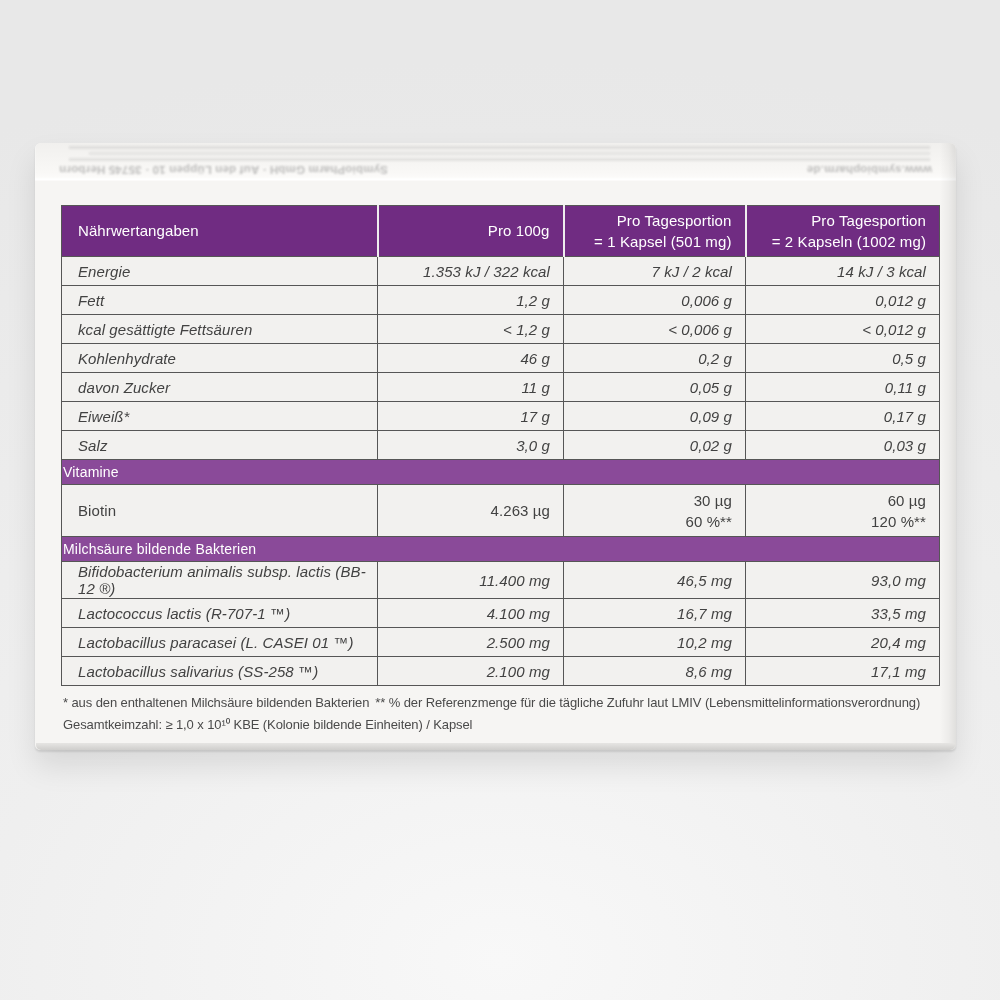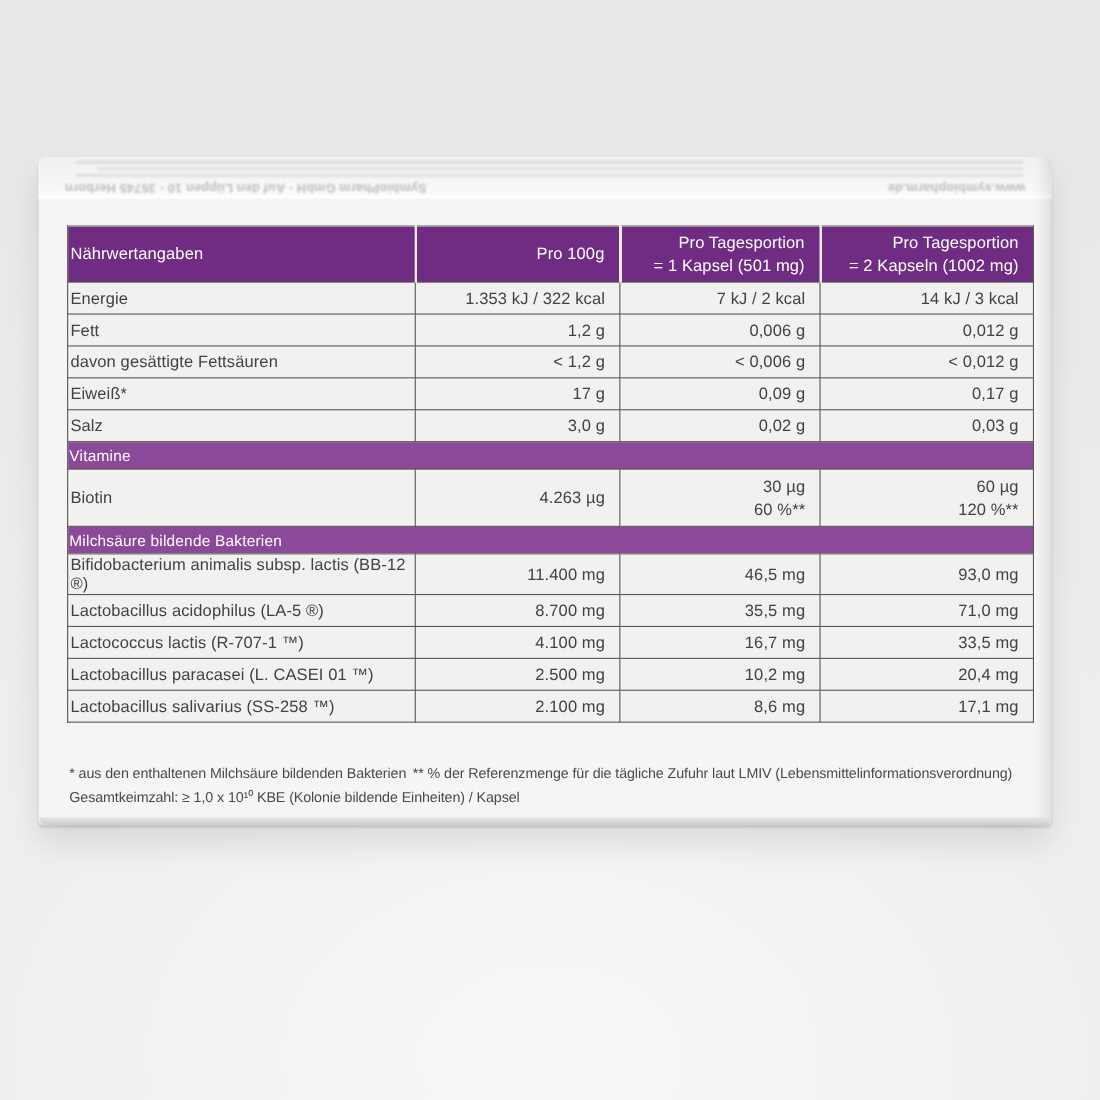--- a/index.html
+++ b/index.html
@@ -50,23 +50,23 @@
     position:absolute;left:26px;top:62px;width:878px;
     border-collapse:collapse;table-layout:fixed;
     color:#424242;font-size:15px;letter-spacing:.1px;
   }
   .ntable td,.ntable th{border:1px solid #565656;background:#f2f1ef;overflow:hidden;}
   .ntable th{
     background:#702c82;color:#ffffff;font-weight:normal;font-size:15px;
     height:48px;vertical-align:middle;line-height:1.3;
   }
   .ntable th.hsep{border-left:2px solid #efedee;}
-  th.c-label,td.c-label{text-align:left;padding-left:2px;}
+  th.c-label,td.c-label{text-align:left;padding-left:16px;}
   th.c-val,td.c-val{text-align:right;padding-right:13px;}
-  tr.r td{height:26px;}
+  tr.r td{height:26px;font-style:italic;}
   tr.sec td{
     background:#8a4a99;color:#ffffff;height:22px;font-size:14px;
     text-align:left;letter-spacing:.2px;
   }
   tr.biotin td{height:49px;vertical-align:middle;}
   .two-line div{line-height:1.4;}
 
   
   .footnotes{
     position:absolute;left:28px;right:26px;top:552px;
@@ -120,24 +120,36 @@
       <td class="c-val">7 kJ / 2 kcal</td>
       <td class="c-val">14 kJ / 3 kcal</td>
     </tr>
     <tr class="r">
       <td class="c-label">Fett</td>
       <td class="c-val">1,2 g</td>
       <td class="c-val">0,006 g</td>
       <td class="c-val">0,012 g</td>
     </tr>
     <tr class="r">
-      <td class="c-label">davon gesättigte Fettsäuren</td>
+      <td class="c-label">kcal gesättigte Fettsäuren</td>
       <td class="c-val">&lt; 1,2 g</td>
       <td class="c-val">&lt; 0,006 g</td>
       <td class="c-val">&lt; 0,012 g</td>
+    </tr>
+    <tr class="r">
+      <td class="c-label">Kohlenhydrate</td>
+      <td class="c-val">46 g</td>
+      <td class="c-val">0,2 g</td>
+      <td class="c-val">0,5 g</td>
+    </tr>
+    <tr class="r">
+      <td class="c-label">davon Zucker</td>
+      <td class="c-val">11 g</td>
+      <td class="c-val">0,05 g</td>
+      <td class="c-val">0,11 g</td>
     </tr>
     <tr class="r">
       <td class="c-label">Eiweiß*</td>
       <td class="c-val">17 g</td>
       <td class="c-val">0,09 g</td>
       <td class="c-val">0,17 g</td>
     </tr>
     <tr class="r">
       <td class="c-label">Salz</td>
       <td class="c-val">3,0 g</td>
@@ -166,26 +178,20 @@
       <td colspan="4">Milchsäure bildende Bakterien</td>
     </tr>
 
     <tr class="r">
       <td class="c-label">Bifidobacterium animalis subsp. lactis (BB-12 ®)</td>
       <td class="c-val">11.400 mg</td>
       <td class="c-val">46,5 mg</td>
       <td class="c-val">93,0 mg</td>
     </tr>
     <tr class="r">
-      <td class="c-label">Lactobacillus acidophilus (LA-5 ®)</td>
-      <td class="c-val">8.700 mg</td>
-      <td class="c-val">35,5 mg</td>
-      <td class="c-val">71,0 mg</td>
-    </tr>
-    <tr class="r">
       <td class="c-label">Lactococcus lactis (R-707-1 ™)</td>
       <td class="c-val">4.100 mg</td>
       <td class="c-val">16,7 mg</td>
       <td class="c-val">33,5 mg</td>
     </tr>
     <tr class="r">
       <td class="c-label">Lactobacillus paracasei (L. CASEI 01 ™)</td>
       <td class="c-val">2.500 mg</td>
       <td class="c-val">10,2 mg</td>
       <td class="c-val">20,4 mg</td>

